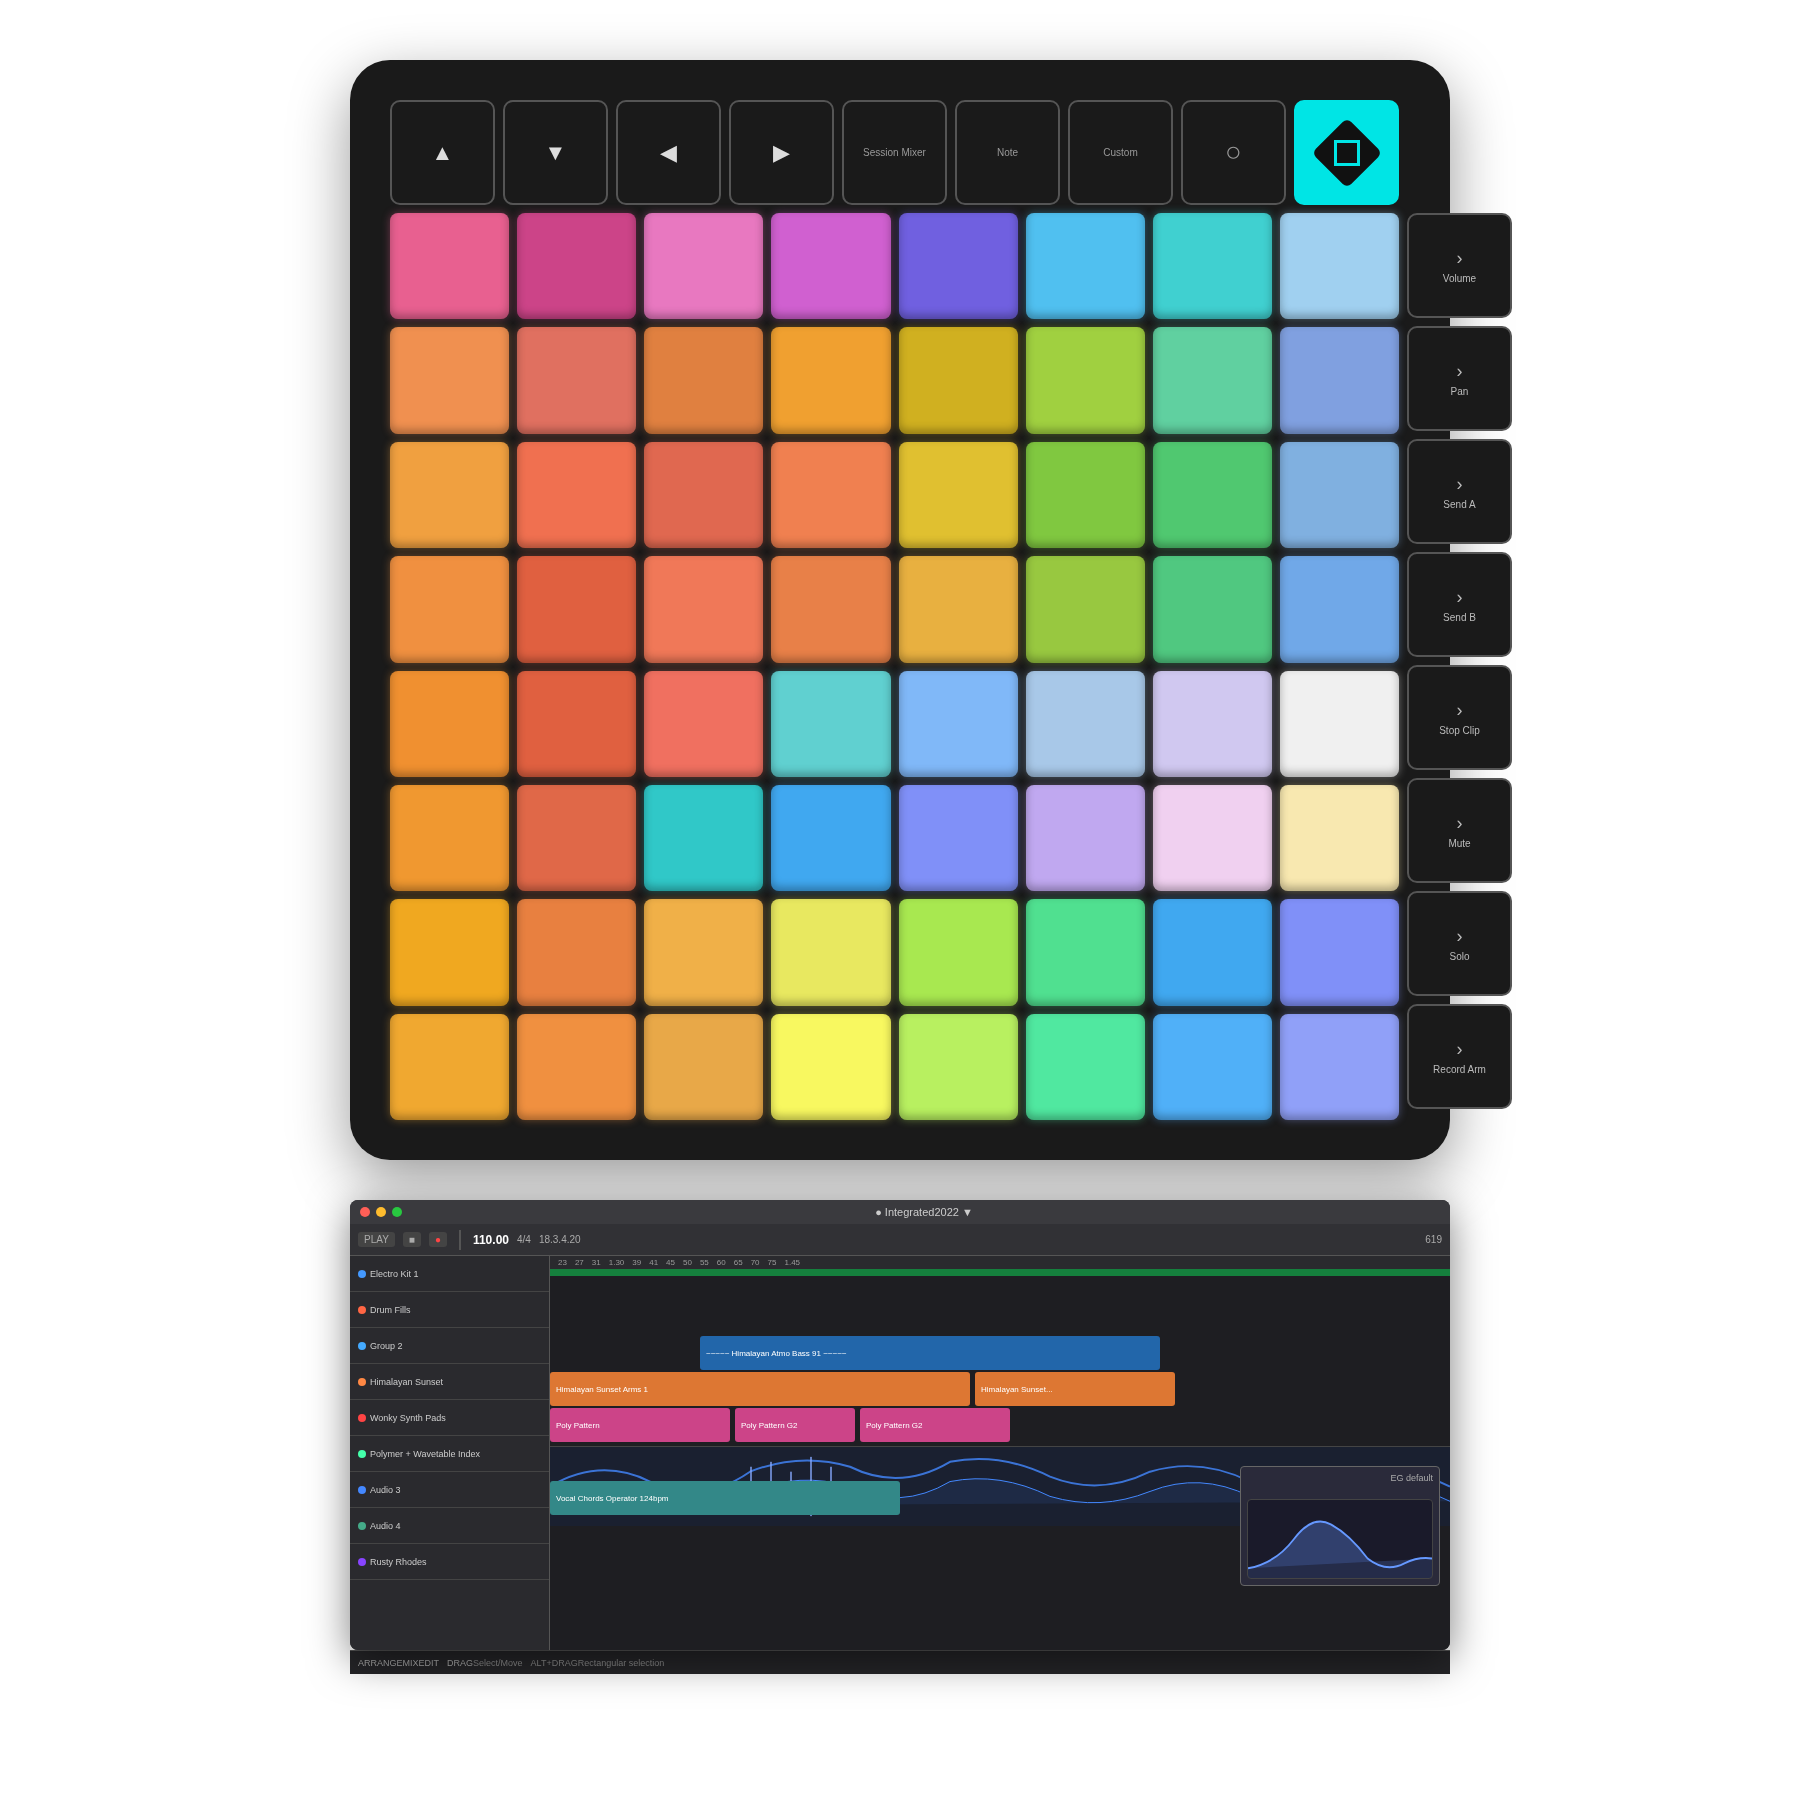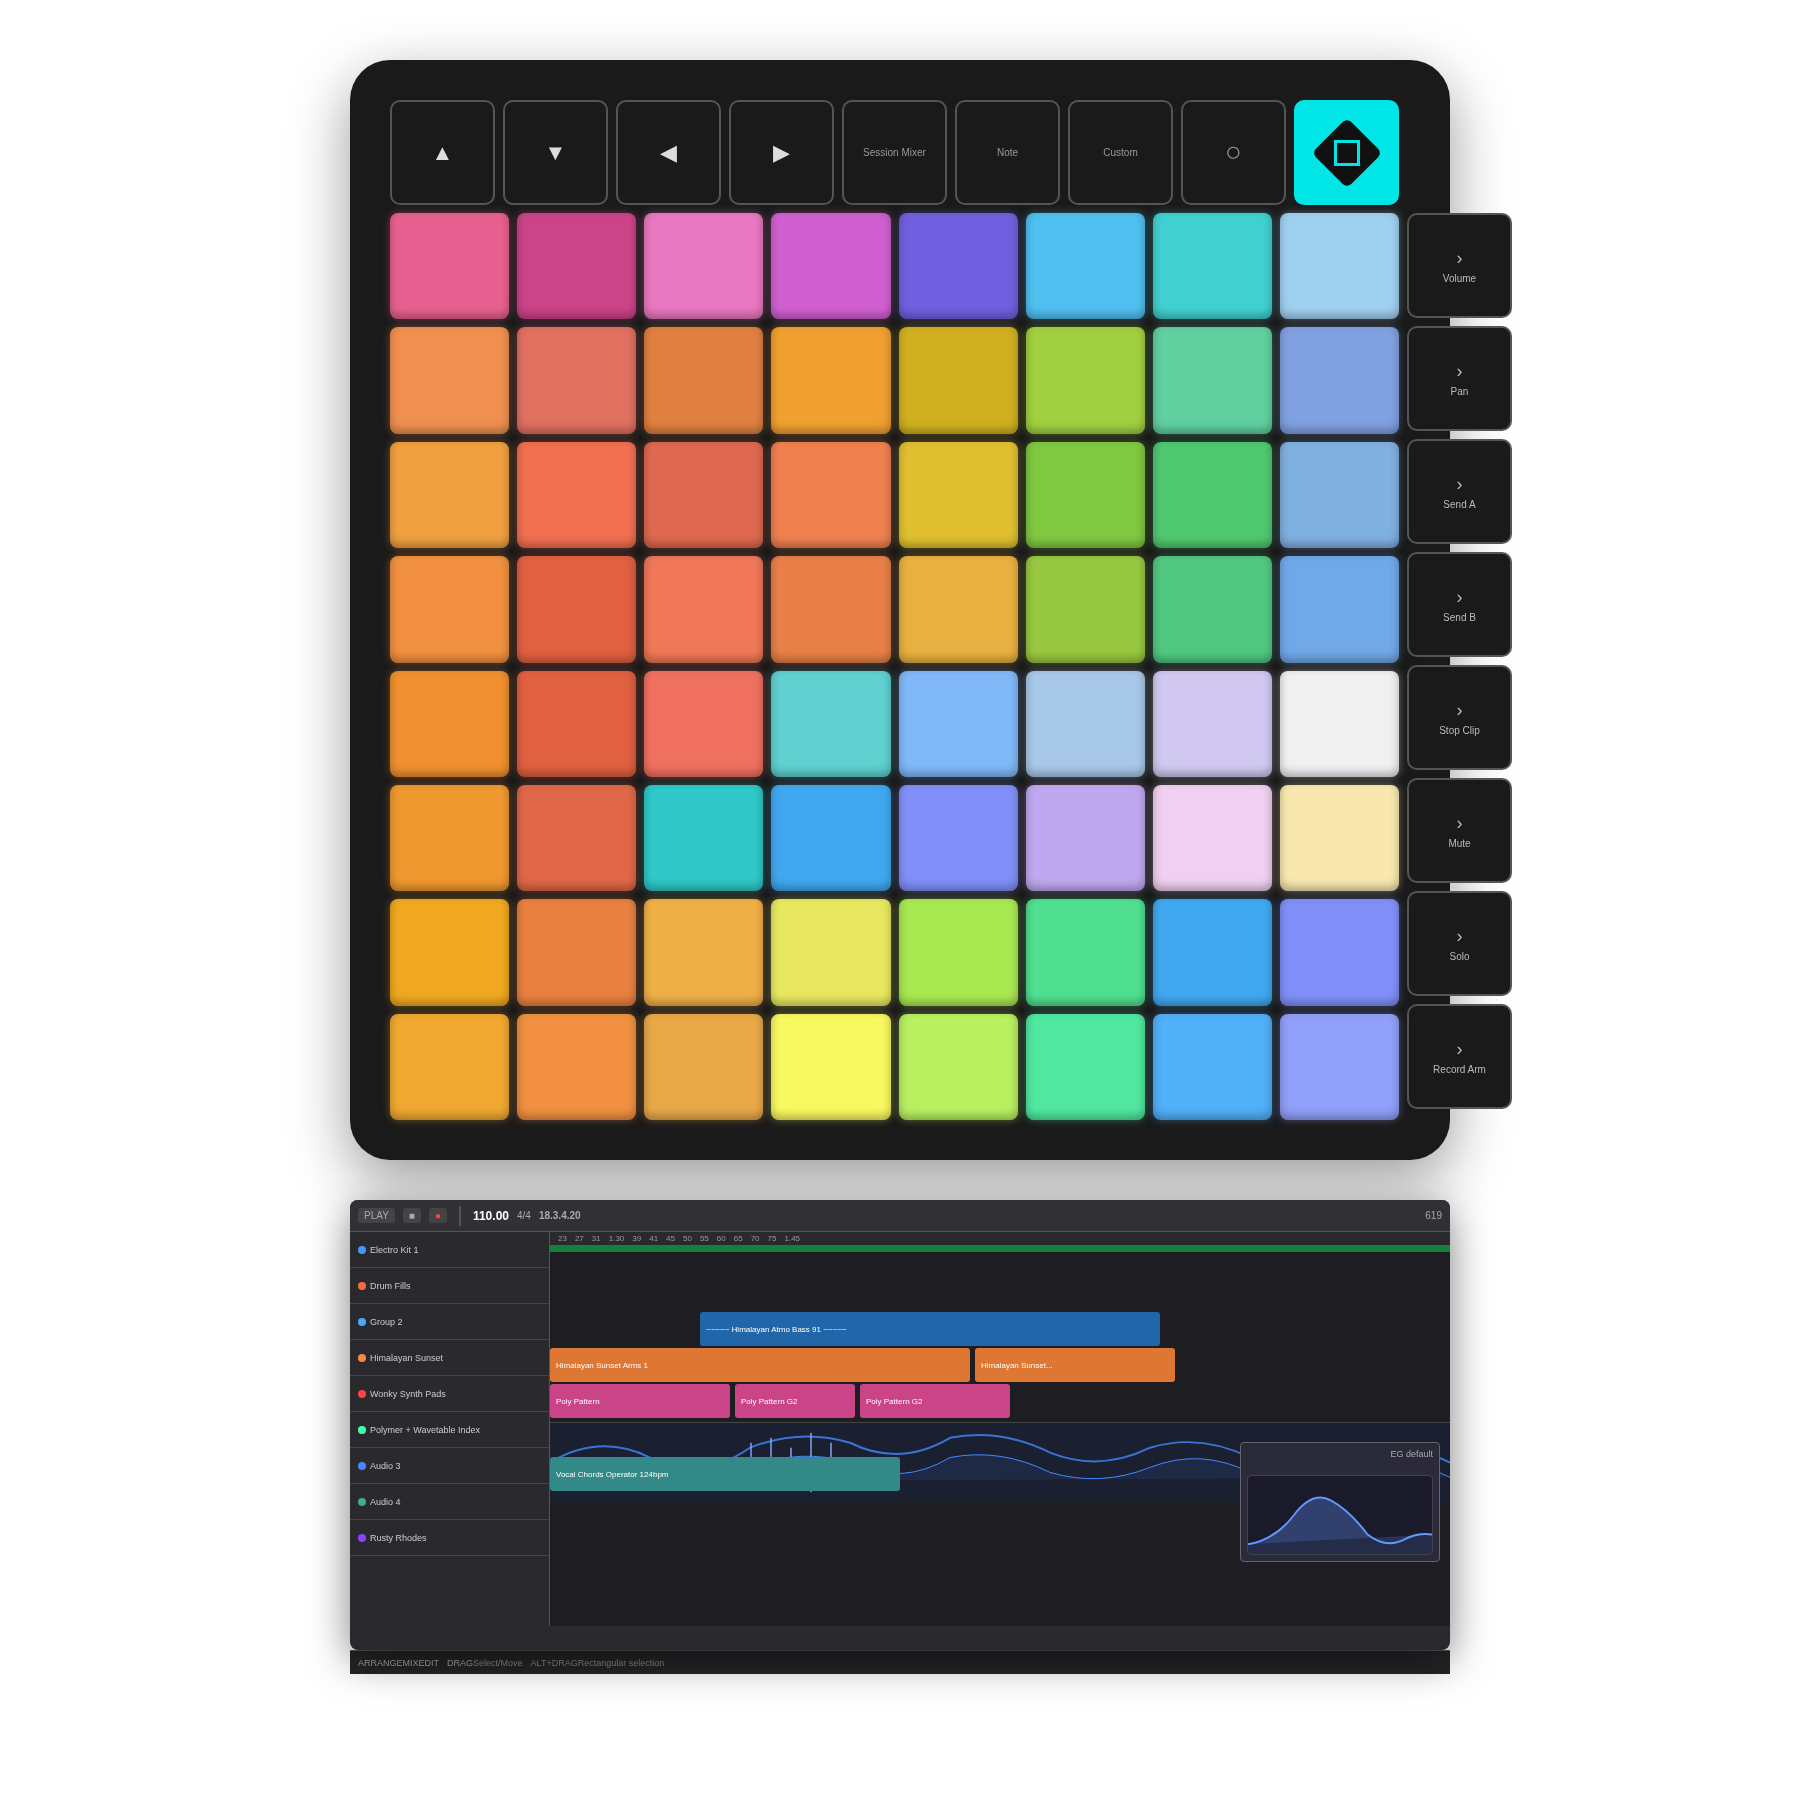--- a/index.html
+++ b/index.html
@@ -412,29 +412,35 @@
         <div class="right-btn">
           <span class="chevron">›</span>
           <span>Record Arm</span>
         </div>
       </div>
   </div>
 </div>
 
 <div class="daw-wrapper">
 
+  <div class="daw-titlebar">
+    <div class="dot dot-red"></div>
+    <div class="dot dot-yellow"></div>
+    <div class="dot dot-green"></div>
+    <span class="daw-title">● Integrated2022 ▼</span>
+  </div>
 
   <div class="daw-toolbar">
     <div class="daw-toolbar-item">PLAY</div>
     <div class="daw-toolbar-item">■</div>
     <div class="daw-toolbar-item" style="color:#ff4444;">●</div>
     <div style="width:2px; height:20px; background:#555; margin:0 4px;"></div>
     <span class="daw-toolbar-bpm">110.00</span>
     <span style="color:#aaa;font-size:10px;">4/4</span>
-    <span style="color:#aaa;font-size:10px;font-weight:bold;">18.3.4.20</span>
+    <span style="color:#aaa;font-size:10px;">18.3.4.20</span>
     <div style="margin-left:auto; color:#aaa; font-size:10px;">
       <span>619</span>
     </div>
   </div>
 
   <div class="daw-main">
 
     <div class="daw-tracks-panel" id="tracks-panel">
     <div class="daw-track-header">
           <div class="track-color-dot" style="background:#4499ff"></div>

